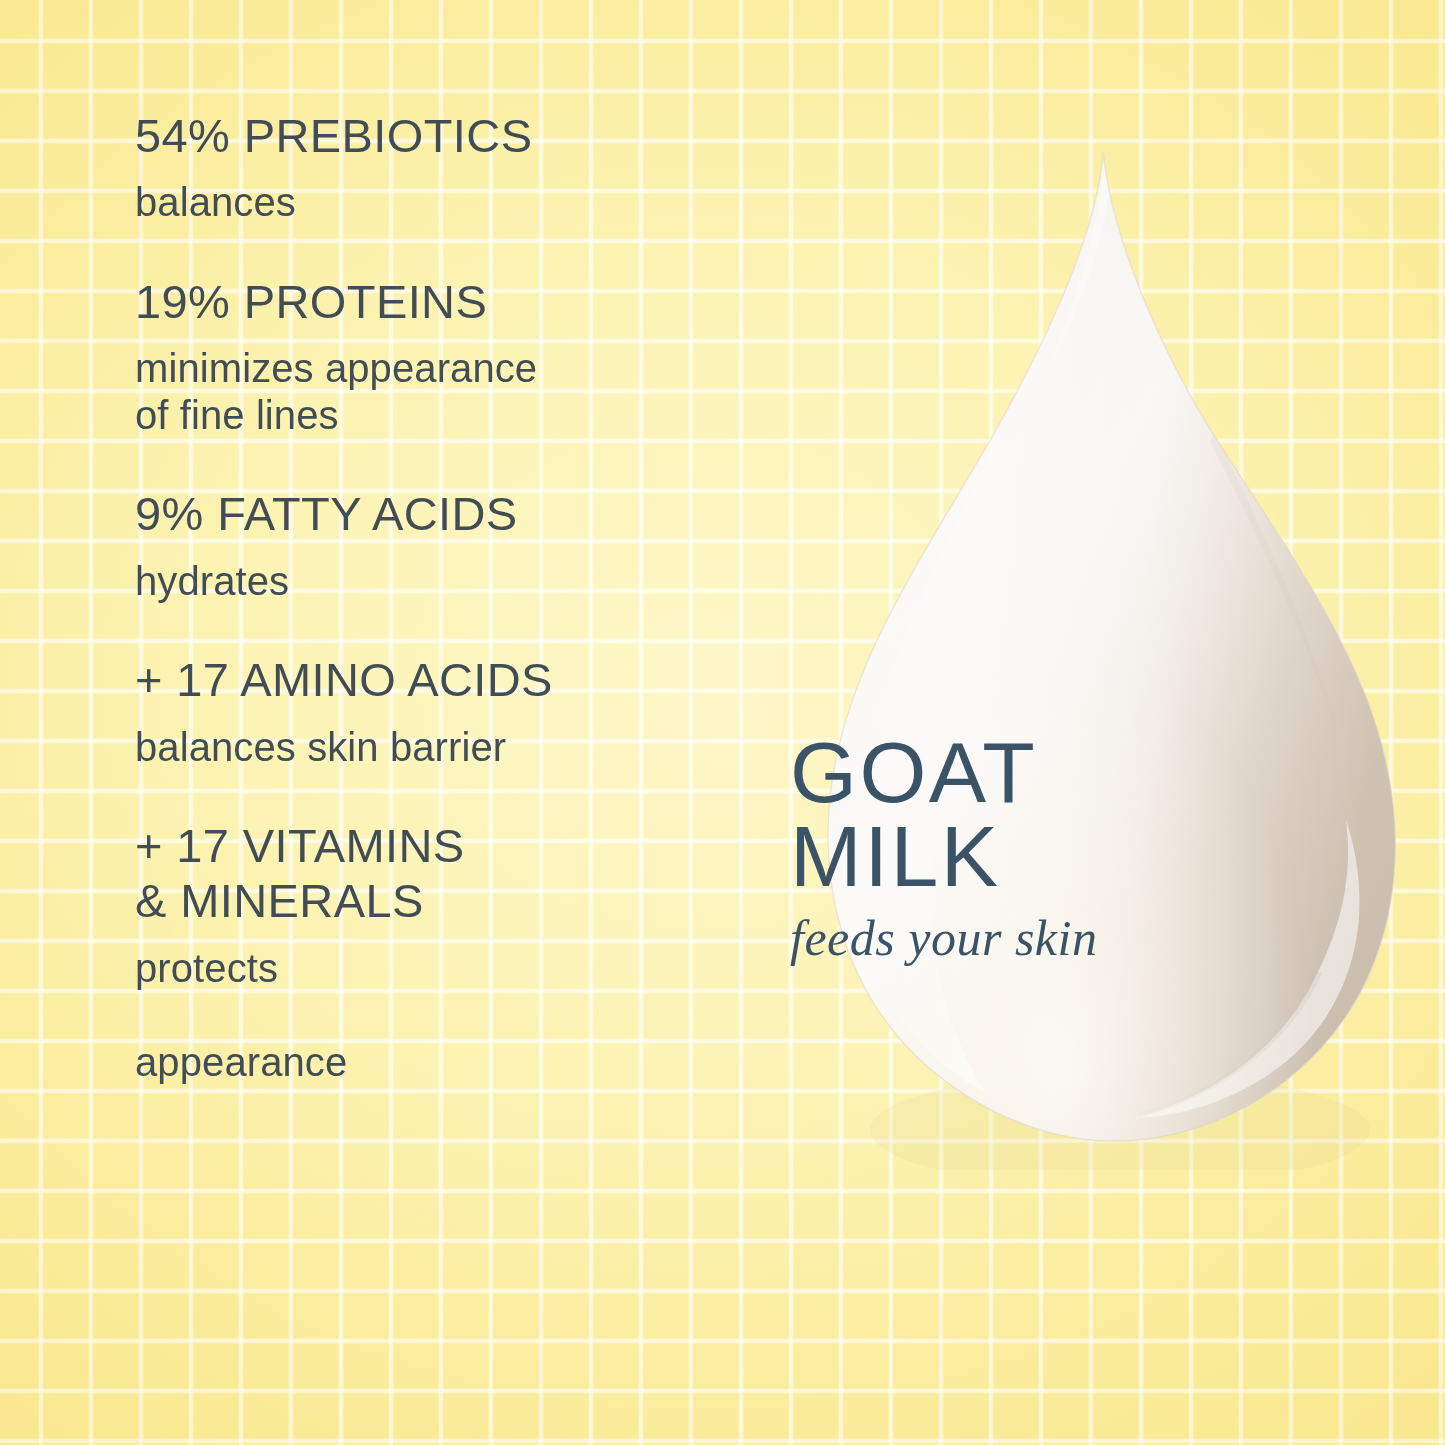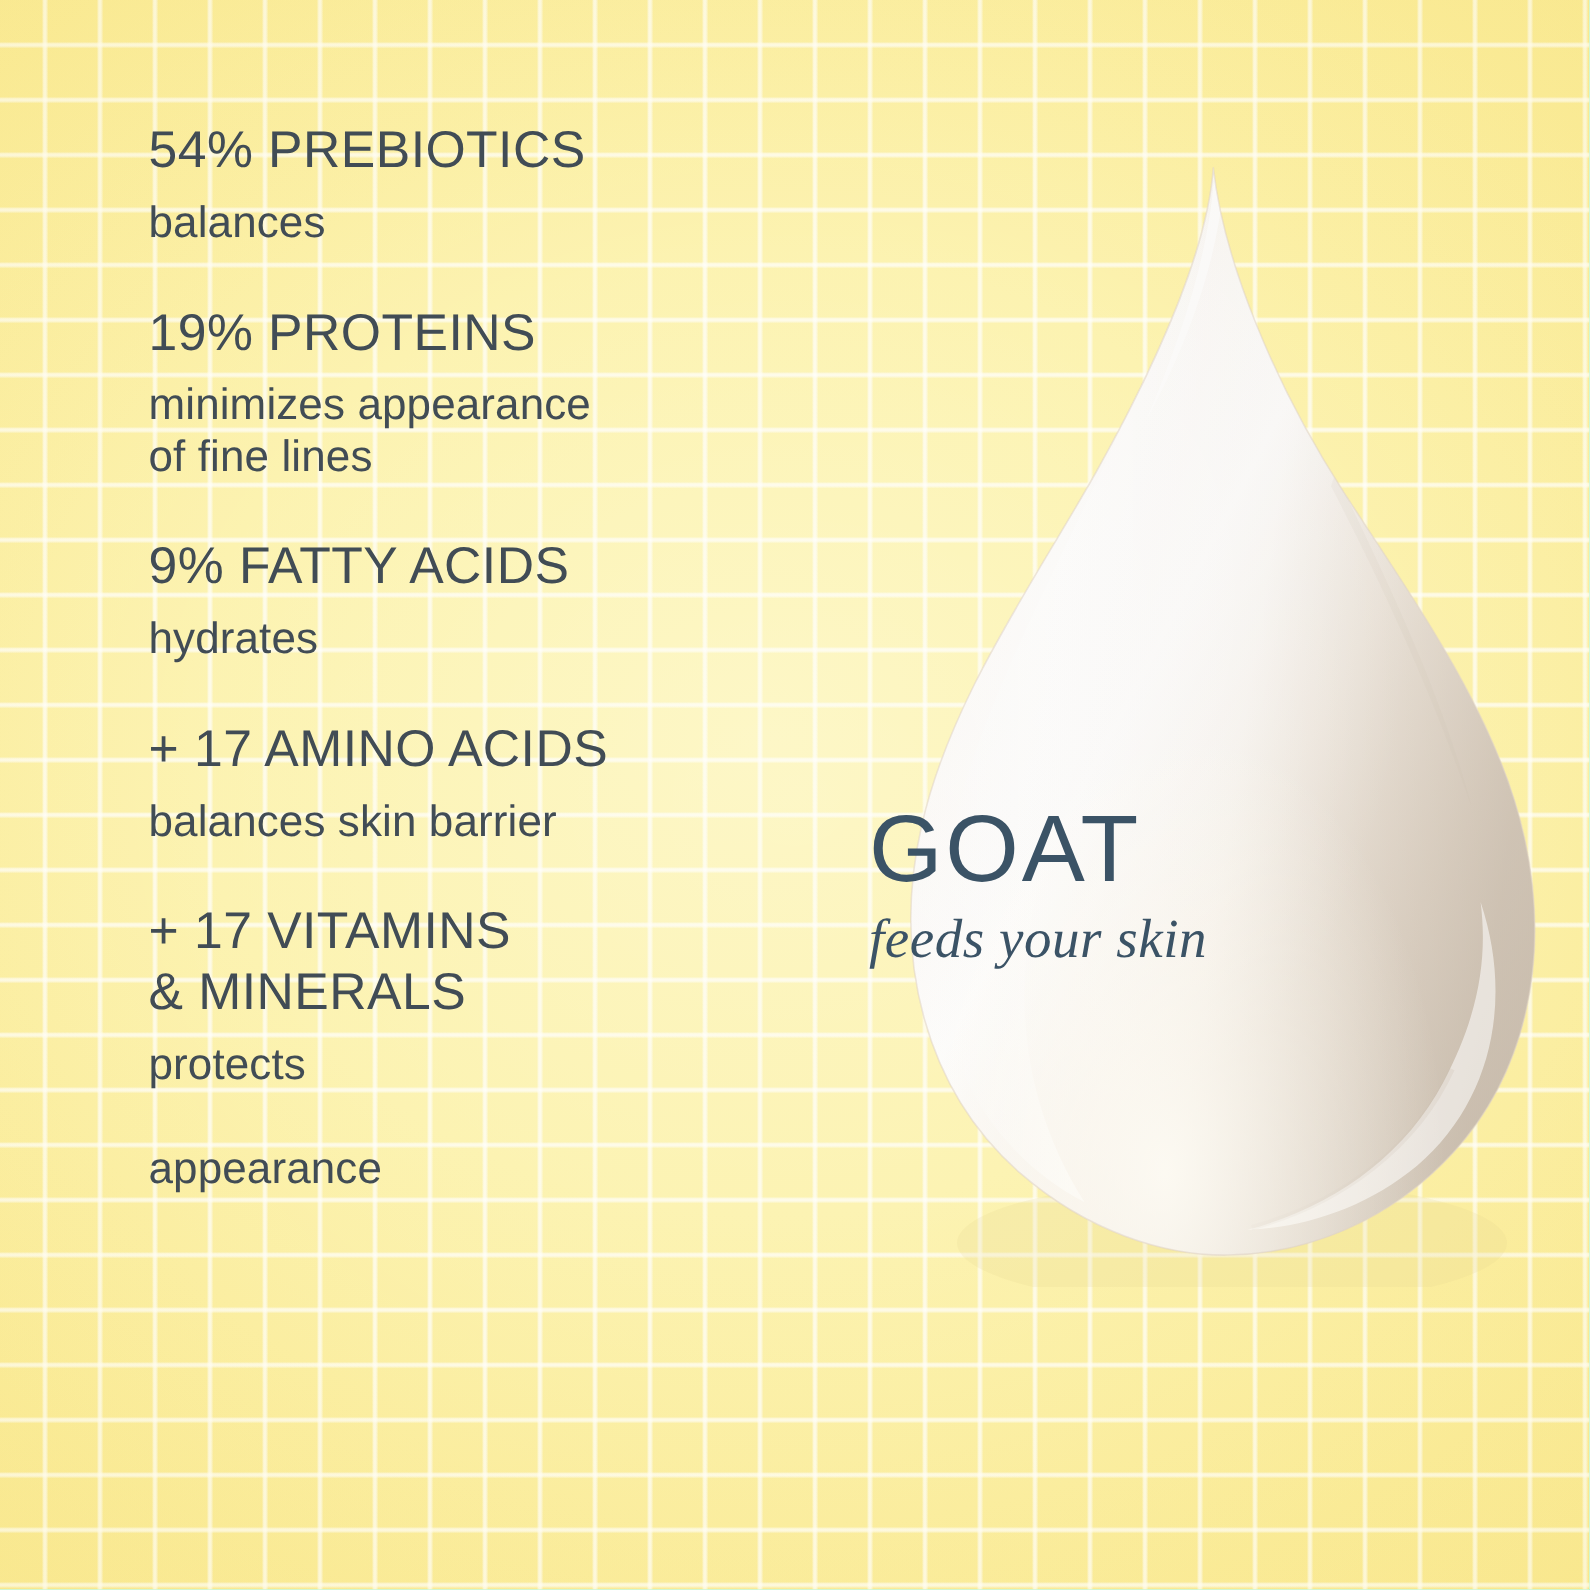--- a/index.html
+++ b/index.html
@@ -6,21 +6,21 @@
     margin: 0;
     padding: 0;
     background: #ffffff;
   }
   #poster {
     position: relative;
     width: 1445px;
     height: 1445px;
     overflow: hidden;
     font-family: "Liberation Sans", sans-serif;
-    background: #86efac;
+    background: #eab308;
   }
 
   
   .bg-base {
     position: absolute;
     inset: 0;
     background:
       radial-gradient(ellipse 95% 80% at 48% 46%, #fdf6bd 0%, #fcf2ad 38%, #faeb97 72%, #f8e68c 100%);
   }
   .bg-grid {
@@ -261,18 +261,19 @@
                C 20 742, 52 862, 138 937
                C 198 989, 268 1012, 327 1011
                C 398 1010, 474 980, 531 918
                C 597 846, 620 742, 596 632
                C 572 522, 498 420, 432 318
                C 368 219, 322 106, 313 22 Z" fill="none" stroke="#e0d4c4" stroke-width="1.4" opacity="0.55"></path>
     </svg>
 
     <div class="droplet-text" style="top:600px;">
       <div class="brand-line">GOAT</div>
+      <div class="brand-line">MILK</div>
       <div class="brand-tag">feeds your skin</div>
     </div>
 
   </div>
 
 </div>
 
 </body></html>

